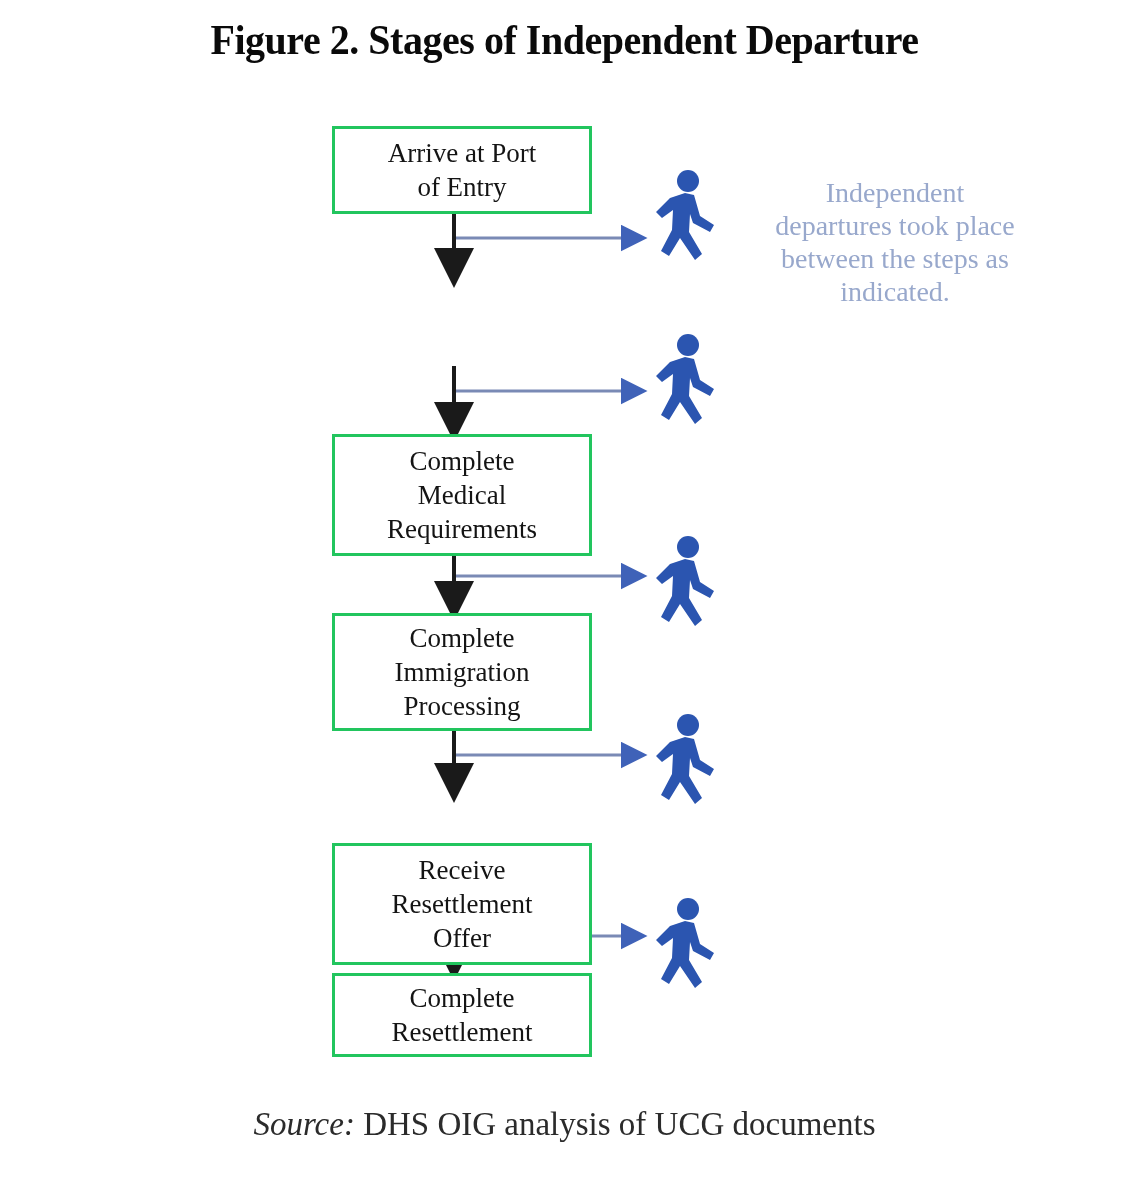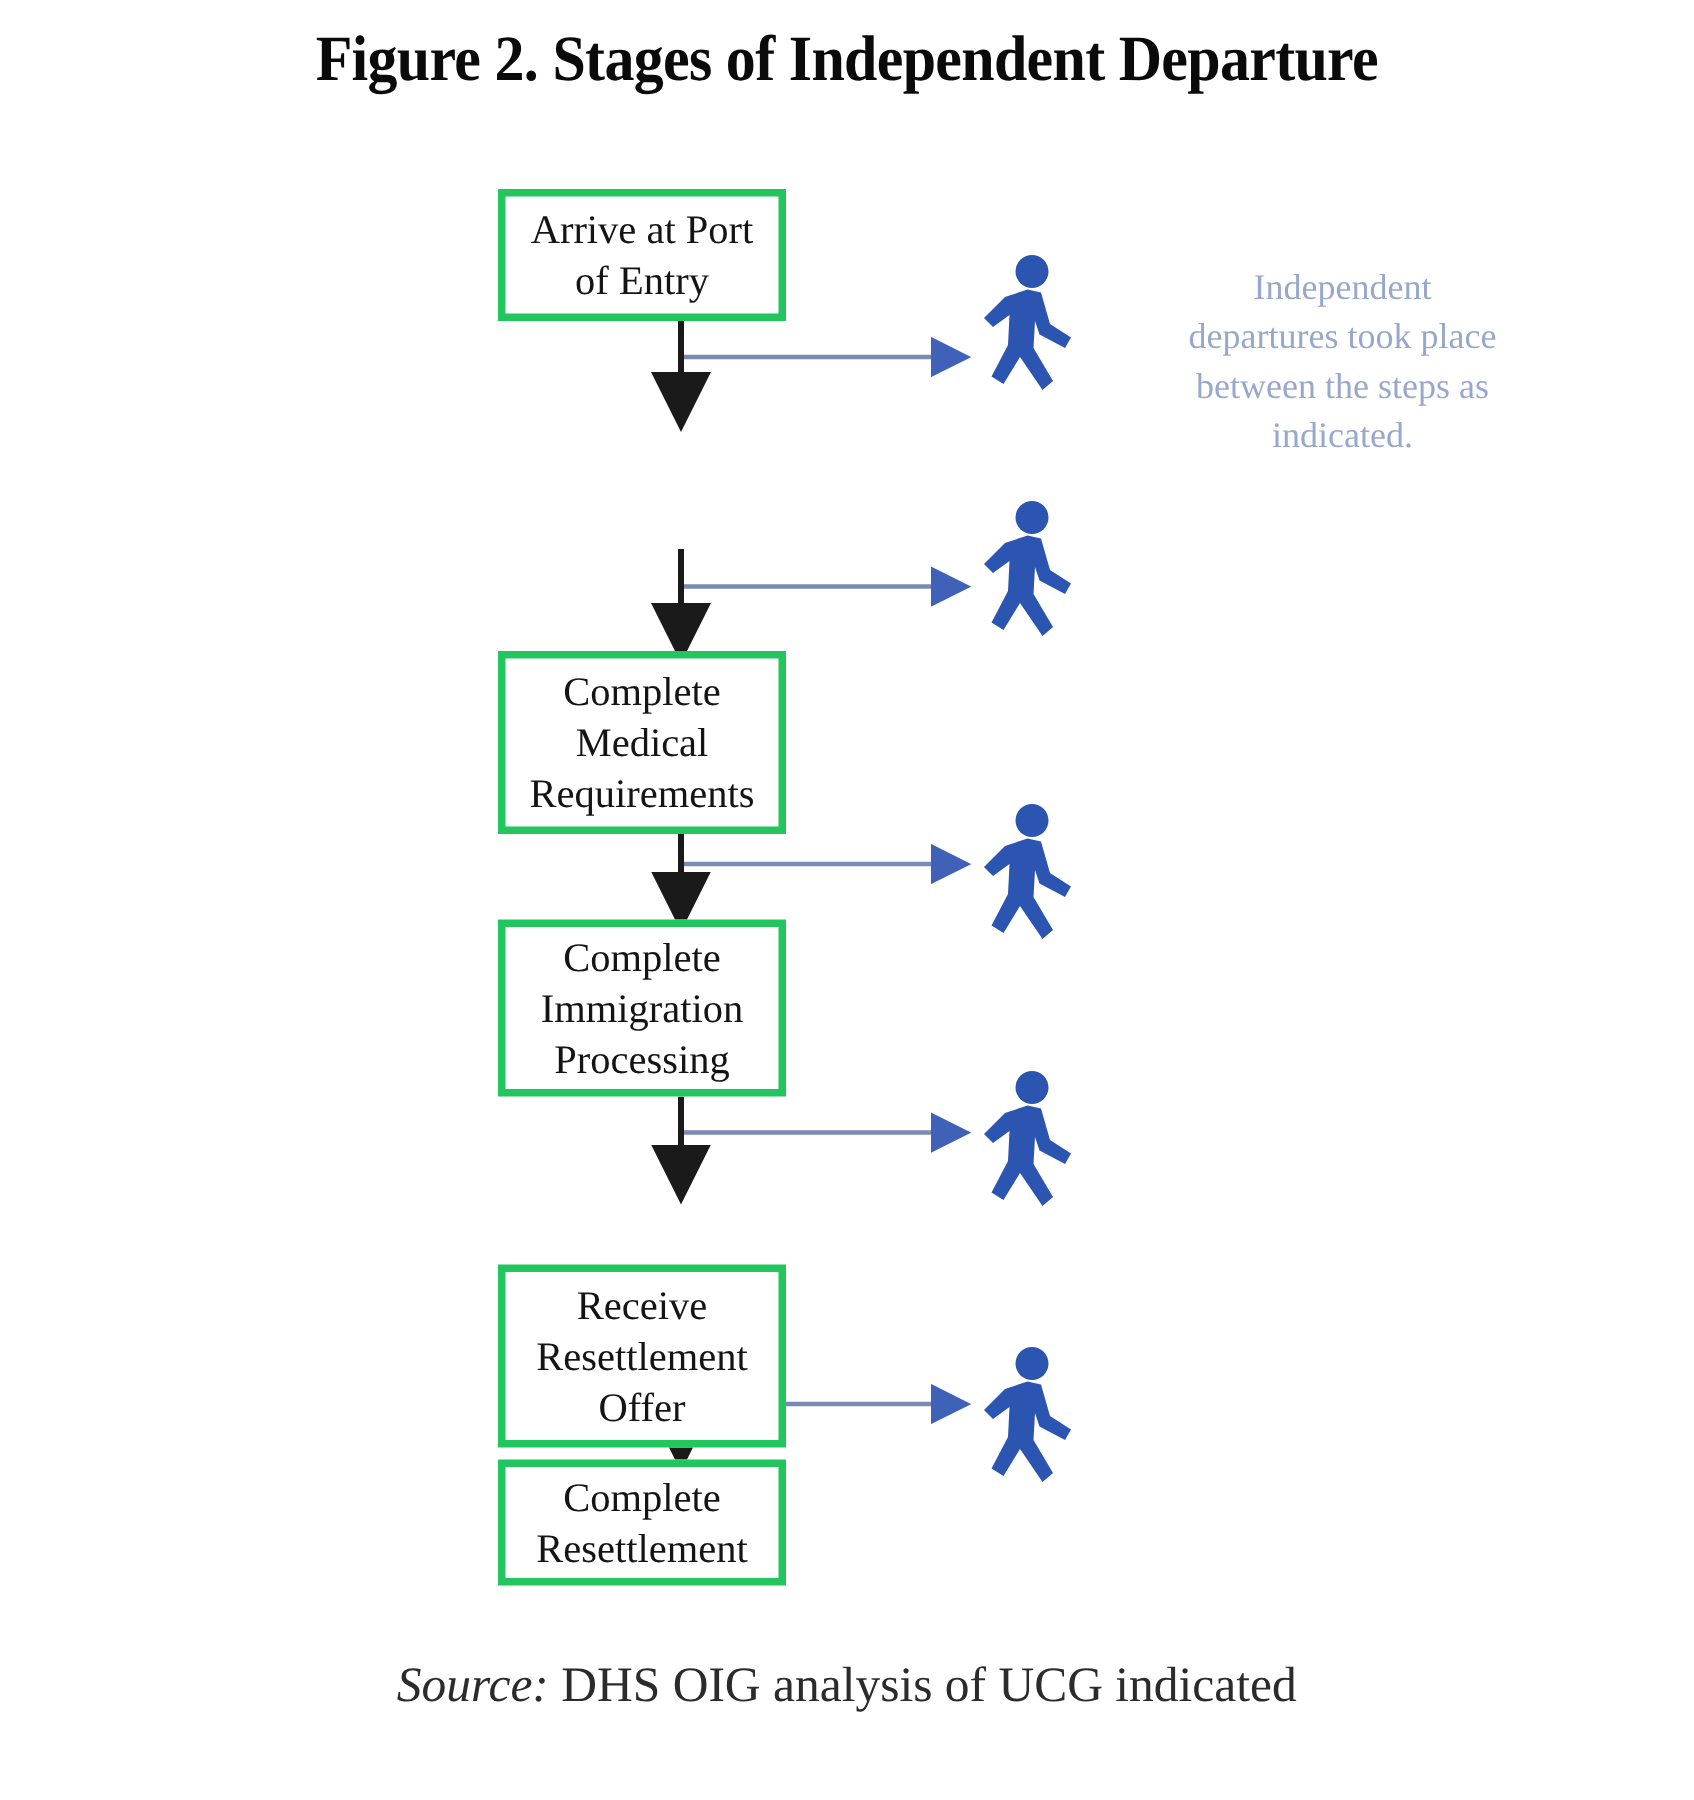--- a/index.html
+++ b/index.html
@@ -39,23 +39,23 @@
     position: absolute;
     left: 0;
     top: 0;
     width: 1129px;
     height: 1200px;
   }
 
   .flow-box {
     position: absolute;
     left: 332px;
-    width: 192px;
+    width: 260px;
     box-sizing: border-box;
-    border: 5px solid #22c55e;
+    border: 3px solid #22c55e;
     background: #ffffff;
     display: flex;
     align-items: center;
     justify-content: center;
     text-align: center;
   }
   .flow-box .box-label {
     font-family: "Liberation Serif", "DejaVu Serif", serif;
     font-size: 27px;
     line-height: 34px;
@@ -95,21 +95,21 @@
   #walker-4 { left: 648px; top: 896px; }
 
   
   #annotation {
     position: absolute;
     left: 736px;
     top: 176px;
     width: 318px;
     text-align: center;
     font-family: "Liberation Serif", "DejaVu Serif", serif;
-    font-size: 24px;
+    font-size: 28px;
     line-height: 33px;
     color: #98a8cc;
     white-space: pre-line;
   }
 
   
   #source-line {
     position: absolute;
     left: 0;
     top: 1103px;
@@ -214,14 +214,14 @@
   </svg>
 
   <div id="annotation">Independent
 departures took place
 between the steps as
 indicated.</div>
 
 </div>
 
 <div id="source-line">
-  <span class="src-word">Source:</span><span> DHS OIG analysis of UCG indicated</span>
+  <span class="src-word">Source:</span><span> DHS OIG analysis of UCG documents</span>
 </div>
 
 </body></html>

